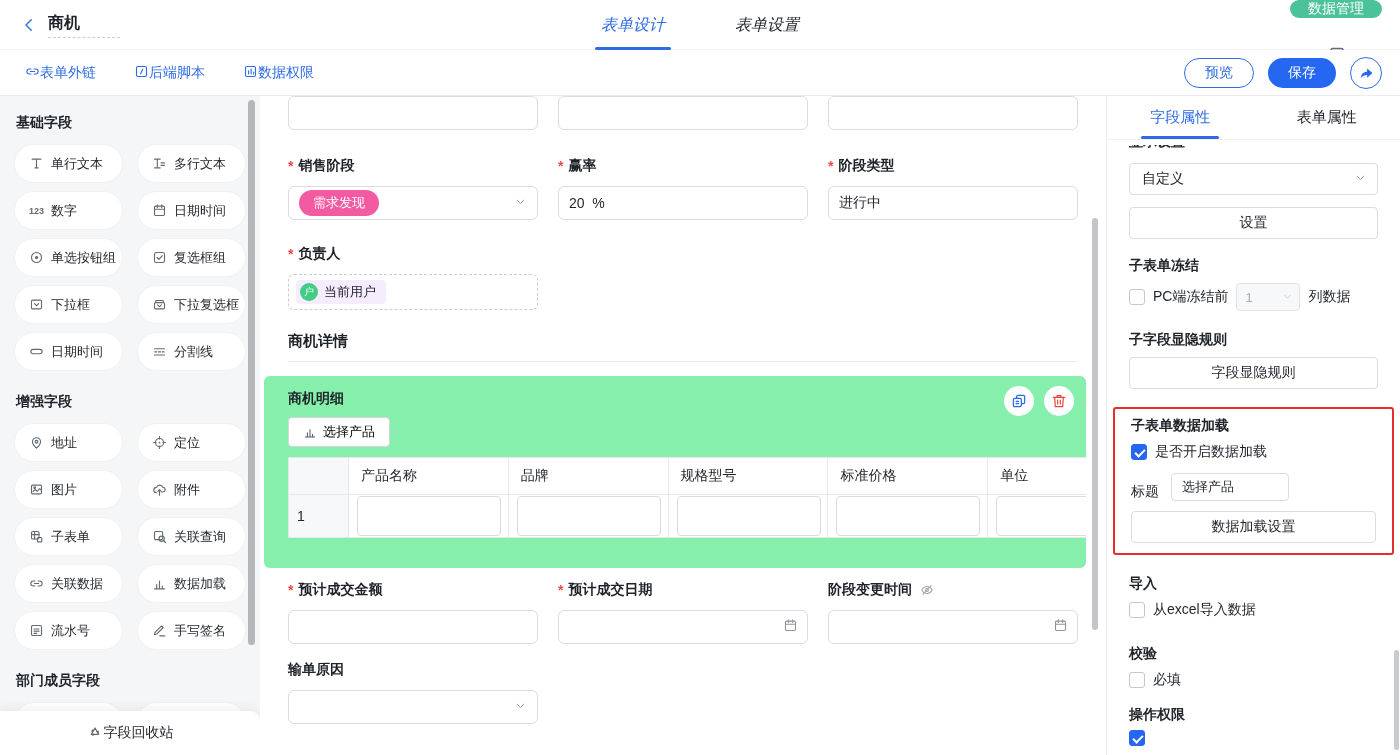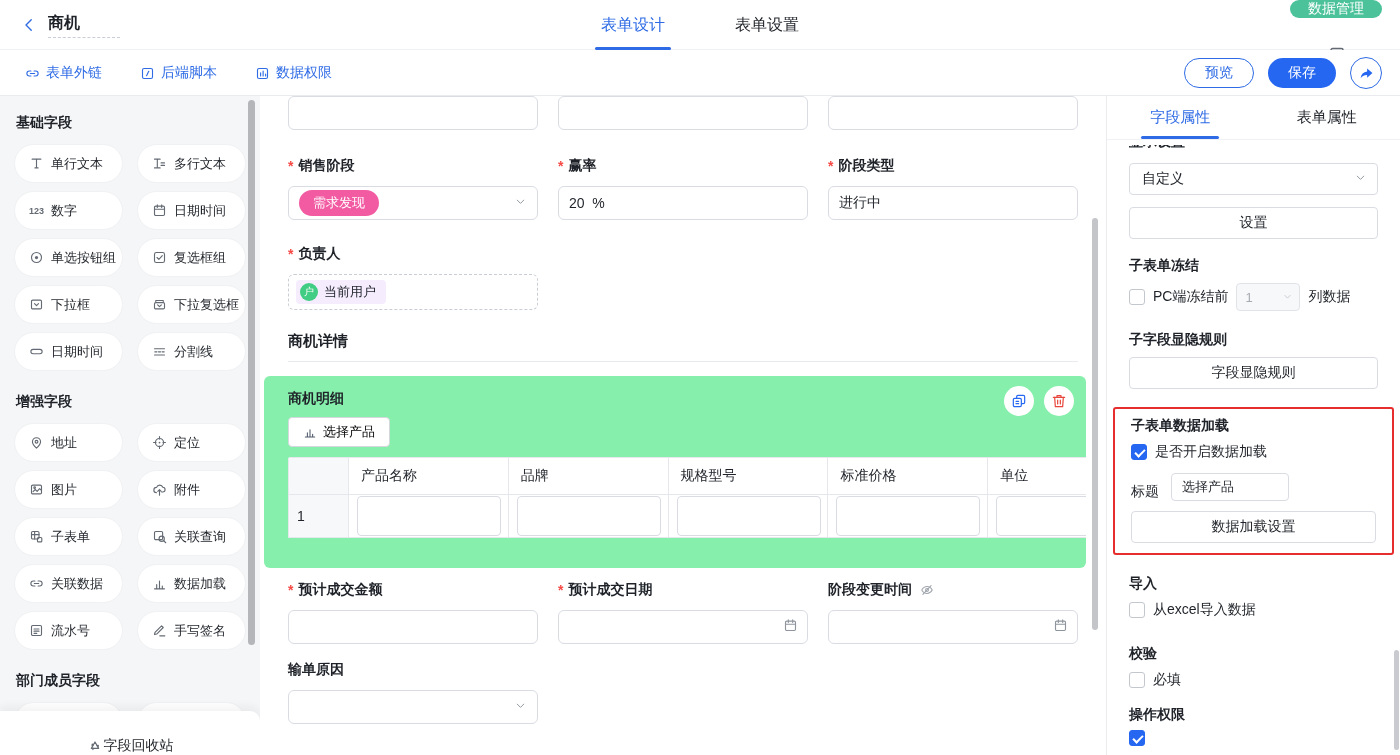--- a/index.html
+++ b/index.html
@@ -7,52 +7,52 @@
   .app { position:relative; width:1400px; height:755px; }
 
   svg.ic { width:16px; height:16px; stroke:#646a73; fill:none; stroke-width:1.8; stroke-linecap:round; stroke-linejoin:round; flex:none; }
 
   
   .topbar { position:absolute; left:0; top:0; width:100%; height:50px; background:#fff; border-bottom:1px solid #f0f1f4; }
   .tb-left { position:absolute; left:20px; top:0; height:50px; display:flex; align-items:center; gap:10px; }
   .back { display:flex; cursor:pointer; }
   .back svg { stroke:#2e6be5; width:18px; height:18px; }
   .app-title { font-size:16px; font-weight:bold; padding-bottom:3px; border-bottom:1px dashed #c9cdd4; min-width:72px; }
-  .tb-tabs { position:absolute; left:50%; transform:translateX(-50%); top:0; height:50px; display:flex; gap:70px; }
+  .tb-tabs { position:absolute; left:50%; transform:translateX(-50%); top:0; height:50px; display:flex; gap:70px;font-style:italic; }
   .tab { position:relative; display:flex; align-items:center; font-size:16px; cursor:pointer; color:#1f2329; }
   .tab.active { color:#2e6be5; }
   .tab.active::after { content:""; position:absolute; left:-6px; right:-6px; bottom:0; height:3px; background:#2e6be5; border-radius:2px; }
   .tb-right { position:absolute; right:18px; top:0; height:50px; display:flex; align-items:center; gap:14px;flex-direction:column; }
   .pill-green { height:32px; padding:0 18px; border:none; border-radius:16px; background:#4cc29b; color:#fff; font-size:14px; cursor:pointer; font-family:inherit; }
   .vdiv { width:1px; height:16px; background:#e3e5e9; }
   .icon-btn { display:flex; cursor:pointer; position:relative; }
   .icon-btn svg { width:20px; height:20px; }
   .avatar { width:32px; height:32px; border-radius:50%; background:#67d49b; color:#fff; font-size:15px; display:flex; align-items:center; justify-content:center; cursor:pointer; }
 
   
   .toolbar { position:absolute; left:0; top:50px; width:100%; height:46px; background:#fff; border-bottom:1px solid #e9ebef; }
   .tl-links { position:absolute; left:25px; top:0; height:46px; display:flex; gap:38px; align-items:center; }
-  .tlink { display:flex; align-items:center; gap:6px; color:#2e6be5; font-size:14px; cursor:pointer; }
+  .tlink { display:flex; align-items:flex-start; color:#2e6be5; font-size:14px; cursor:pointer; }
   .tlink svg { stroke:#2e6be5; width:15px; height:15px; }
   .tl-right { position:absolute; right:18px; top:0; height:46px; display:flex; align-items:center; gap:14px; }
   .btn-outline { height:30px; padding:0 20px; border:1px solid #2e6be5; background:#fff; color:#2e6be5; border-radius:15px; font-size:14px; cursor:pointer; font-family:inherit; }
   .btn-primary { height:30px; padding:0 20px; border:none; background:#2667f2; color:#fff; border-radius:15px; font-size:14px; cursor:pointer; font-family:inherit; }
   .btn-share { width:32px; height:32px; border-radius:50%; border:1px solid #2e6be5; background:#fff; display:flex; align-items:center; justify-content:center; cursor:pointer; }
   .btn-share svg { width:15px; height:15px; fill:#2667f2; stroke:none; }
 
   
   .sidebar { position:absolute; left:0; top:96px; width:260px; height:659px; background:#f5f6f8; overflow:hidden; padding:18px 14px 0 14px; }
   .sec-title { font-size:14px; font-weight:bold; margin:0 0 12px 2px; }
   .sec-title.mt { margin-top:22px; }
   .pill-grid { display:grid; grid-template-columns:1fr 1fr; gap:8px 14px; }
   .pill { height:39px; background:#fff; border:1px solid #f0f1f3; border-radius:20px; display:flex; align-items:center; gap:7px; padding:0 10px 0 14px; font-size:13px; cursor:grab; white-space:nowrap; overflow:hidden; }
   .pill svg.ic { width:15px; height:15px; }
   .num-ic { font-size:9px; font-weight:bold; color:#646a73; letter-spacing:0; flex:none; }
   .side-thumb { position:absolute; left:248px; top:4px; width:7px; height:545px; background:#b4b6ba; border-radius:4px; }
-  .recycle-bar { position:absolute; left:0; bottom:0; width:260px; height:44px; background:#fff; border-radius:0 10px 0 0; box-shadow:0 -4px 10px rgba(31,35,41,.06); display:flex; align-items:flex-end; justify-content:center; gap:1px; font-size:14px; cursor:pointer; }
+  .recycle-bar { position:absolute; left:0; bottom:0; width:260px; height:44px; background:#fff; border-radius:0 10px 0 0; box-shadow:0 -4px 10px rgba(31,35,41,.06); display:flex; align-items:center; justify-content:center; gap:1px; font-size:14px; cursor:pointer; }
   .recycle-bar svg { width:16px; height:16px; }
 
   
   .canvas { position:absolute; left:260px; top:96px; width:846px; height:659px; background:#fff; overflow:hidden; padding-left:28px; }
   .cv-thumb { position:absolute; right:8px; top:122px; width:6px; height:412px; background:#c3c5c9; border-radius:3px; }
   .row3 { display:grid; grid-template-columns:250px 250px 250px; column-gap:20px; width:790px; }
   .cutrow { margin-top:-10px; }
   .f-label { display:flex; align-items:center; gap:4px; font-size:14px; font-weight:bold; height:20px; }
   .req { color:#f54a45; margin-right:1px; }
   .f-input { position:relative; margin-top:10px; height:34px; border:1px solid #d9dce3; border-radius:6px; background:#fff; display:flex; align-items:center; padding:0 10px; font-size:14px; }

